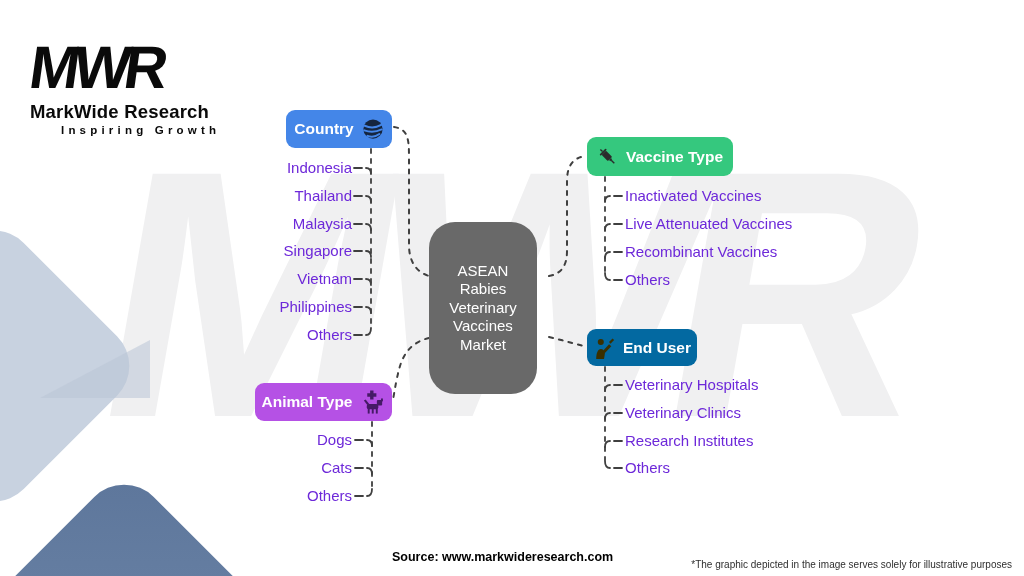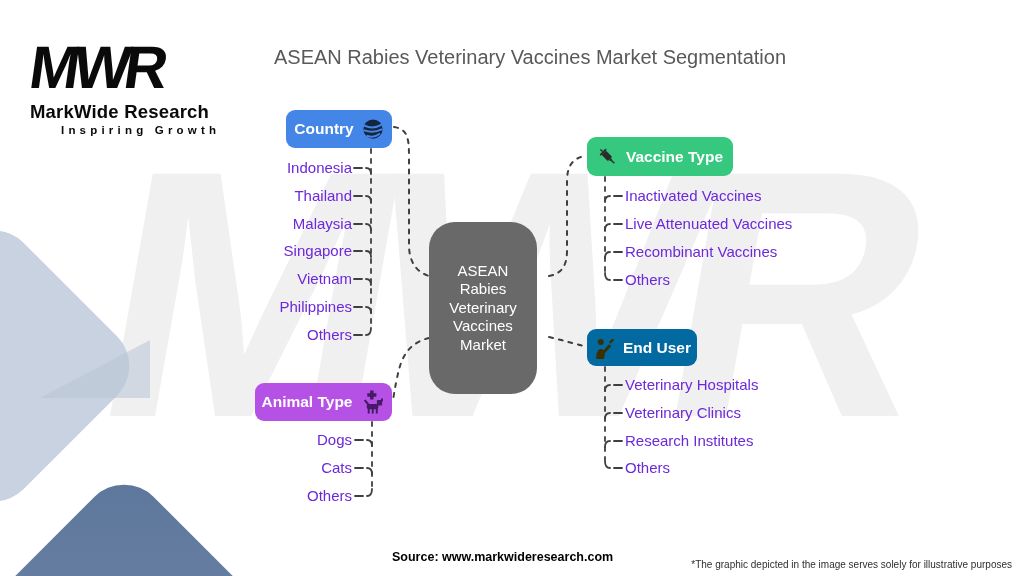--- a/index.html
+++ b/index.html
@@ -96,21 +96,20 @@
       </g>
     </g>
   </svg>
 
   <div class="logo">
     <div class="logo-mono">MWR</div>
     <div class="logo-name">MarkWide Research</div>
     <div class="logo-tag">Inspiring Growth</div>
   </div>
 
-  <div class="title">ASEAN Rabies Veterinary Vaccines Market Segmentation</div>
 
   <div class="center-node" style="background-color: rgb(105, 105, 105);">
     <div>ASEAN</div>
     <div>Rabies</div>
     <div>Veterinary</div>
     <div>Vaccines</div>
     <div>Market</div>
   </div>
 
   <div class="node" style="left: 286px; top: 110px; width: 106px; height: 38px; background-color: rgb(68, 134, 232);">

